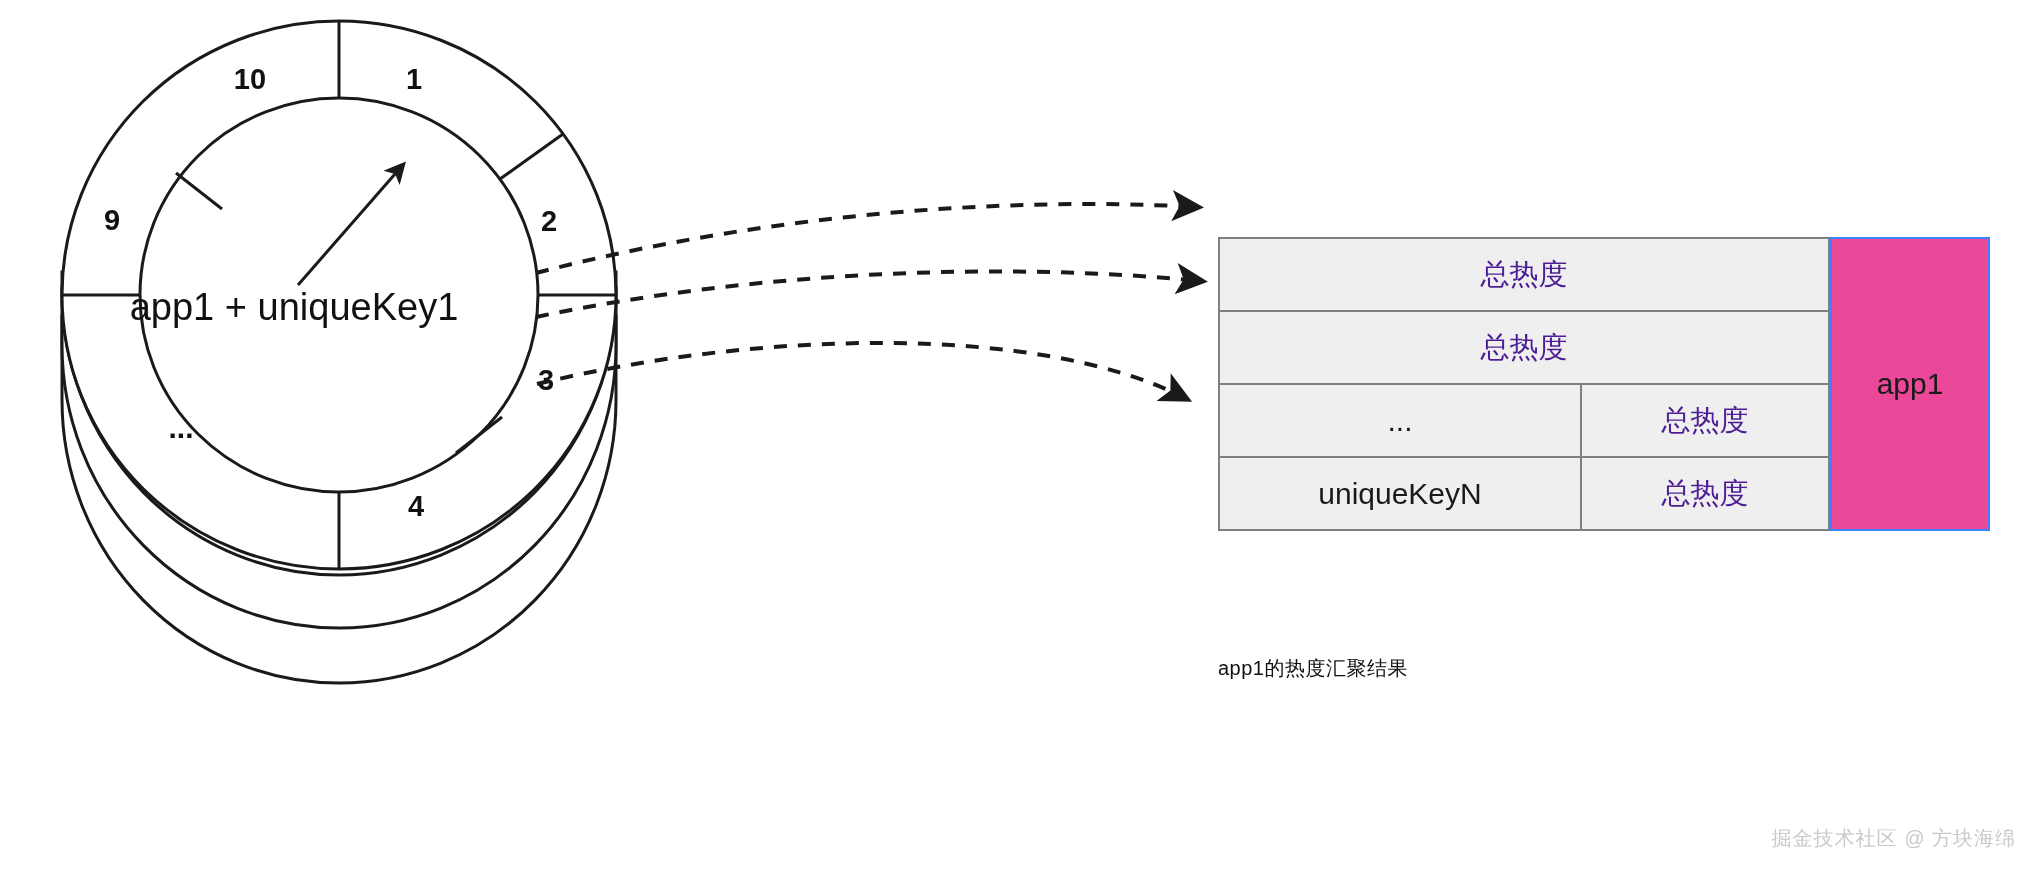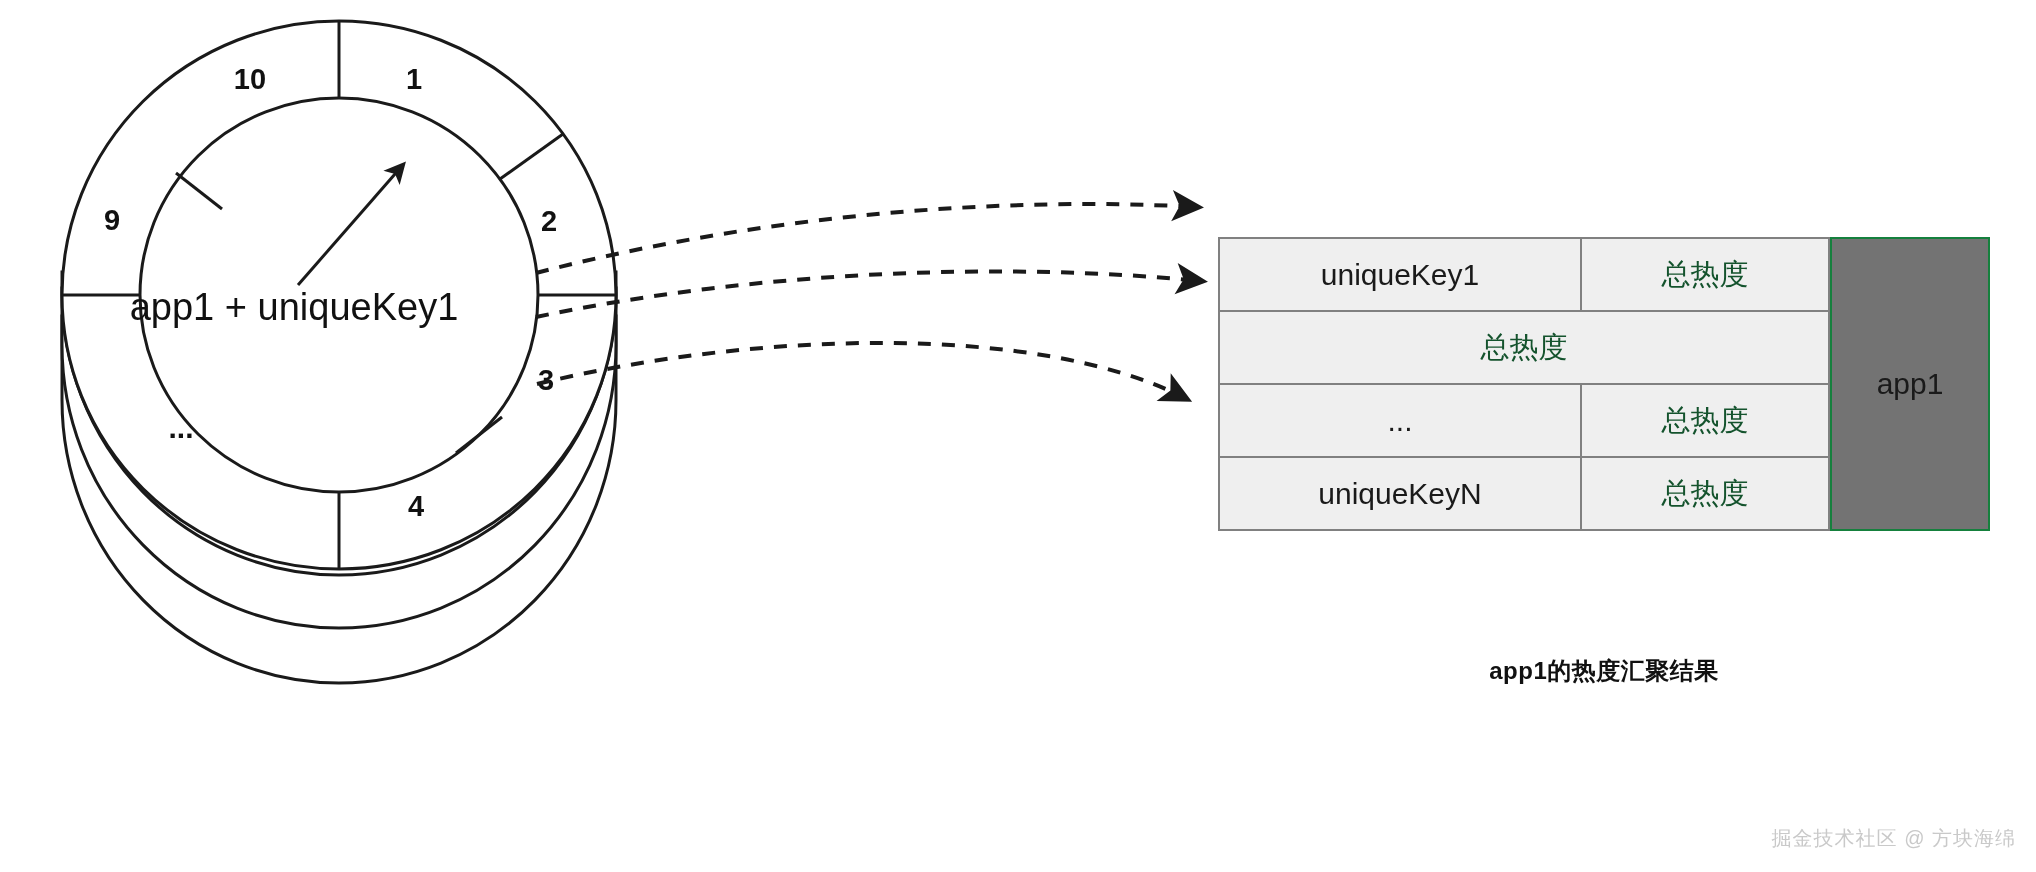--- a/index.html
+++ b/index.html
@@ -109,43 +109,43 @@
     color: #1a1a1a;
     box-sizing: border-box;
     border-right: 2px solid #808080;
   }
   .cell-heat {
     flex: 1 1 auto;
     display: flex;
     align-items: center;
     justify-content: center;
     font-size: 29px;
-    color: #14532d;
+    color: #4c1d95;
     box-sizing: border-box;
   }
   .tbl-app {
     width: 160px;
     margin-left: 0px;
-    border: 2px solid #15803d;
-    background: #737373;
+    border: 2px solid #3b82f6;
+    background: #ec4899;
     display: flex;
     align-items: center;
     justify-content: center;
     font-size: 30px;
     color: #1a1a1a;
     box-sizing: border-box;
   }
   #table-caption {
     position: absolute;
     left: 1218px;
     top: 655px;
     width: 772px;
-    text-align: center;
-    font-size: 24px;
-    font-weight: bold;
+    text-align: left;
+    font-size: 20px;
+    font-weight: normal;
     color: #111111;
     letter-spacing: 0.5px;
   }
   #watermark {
     position: absolute;
     right: 20px;
     bottom: 20px;
     font-size: 20px;
     color: #c9c9c9;
     letter-spacing: 1px;
@@ -217,21 +217,20 @@
       <path class="flow-arrow" d="M 536,273 C 760,215 1000,196 1196,207" marker-end="url(#arrowhead-solid)"></path>
       <path class="flow-arrow" d="M 536,317 C 760,270 1010,262 1200,281" marker-end="url(#arrowhead-solid)"></path>
       <path class="flow-arrow" d="M 537,384 C 760,330 1040,324 1185,398" marker-end="url(#arrowhead-solid)"></path>
     </g>
   </svg>
 
   <div id="result-table">
     <div class="tbl-left">
 
       <div class="tbl-row">
-        <div class="cell-key">uniqueKey1</div>
         <div class="cell-heat">总热度</div>
       </div>
 
       <div class="tbl-row">
         <div class="cell-heat">总热度</div>
       </div>
 
       <div class="tbl-row">
         <div class="cell-key">...</div>
         <div class="cell-heat">总热度</div>

